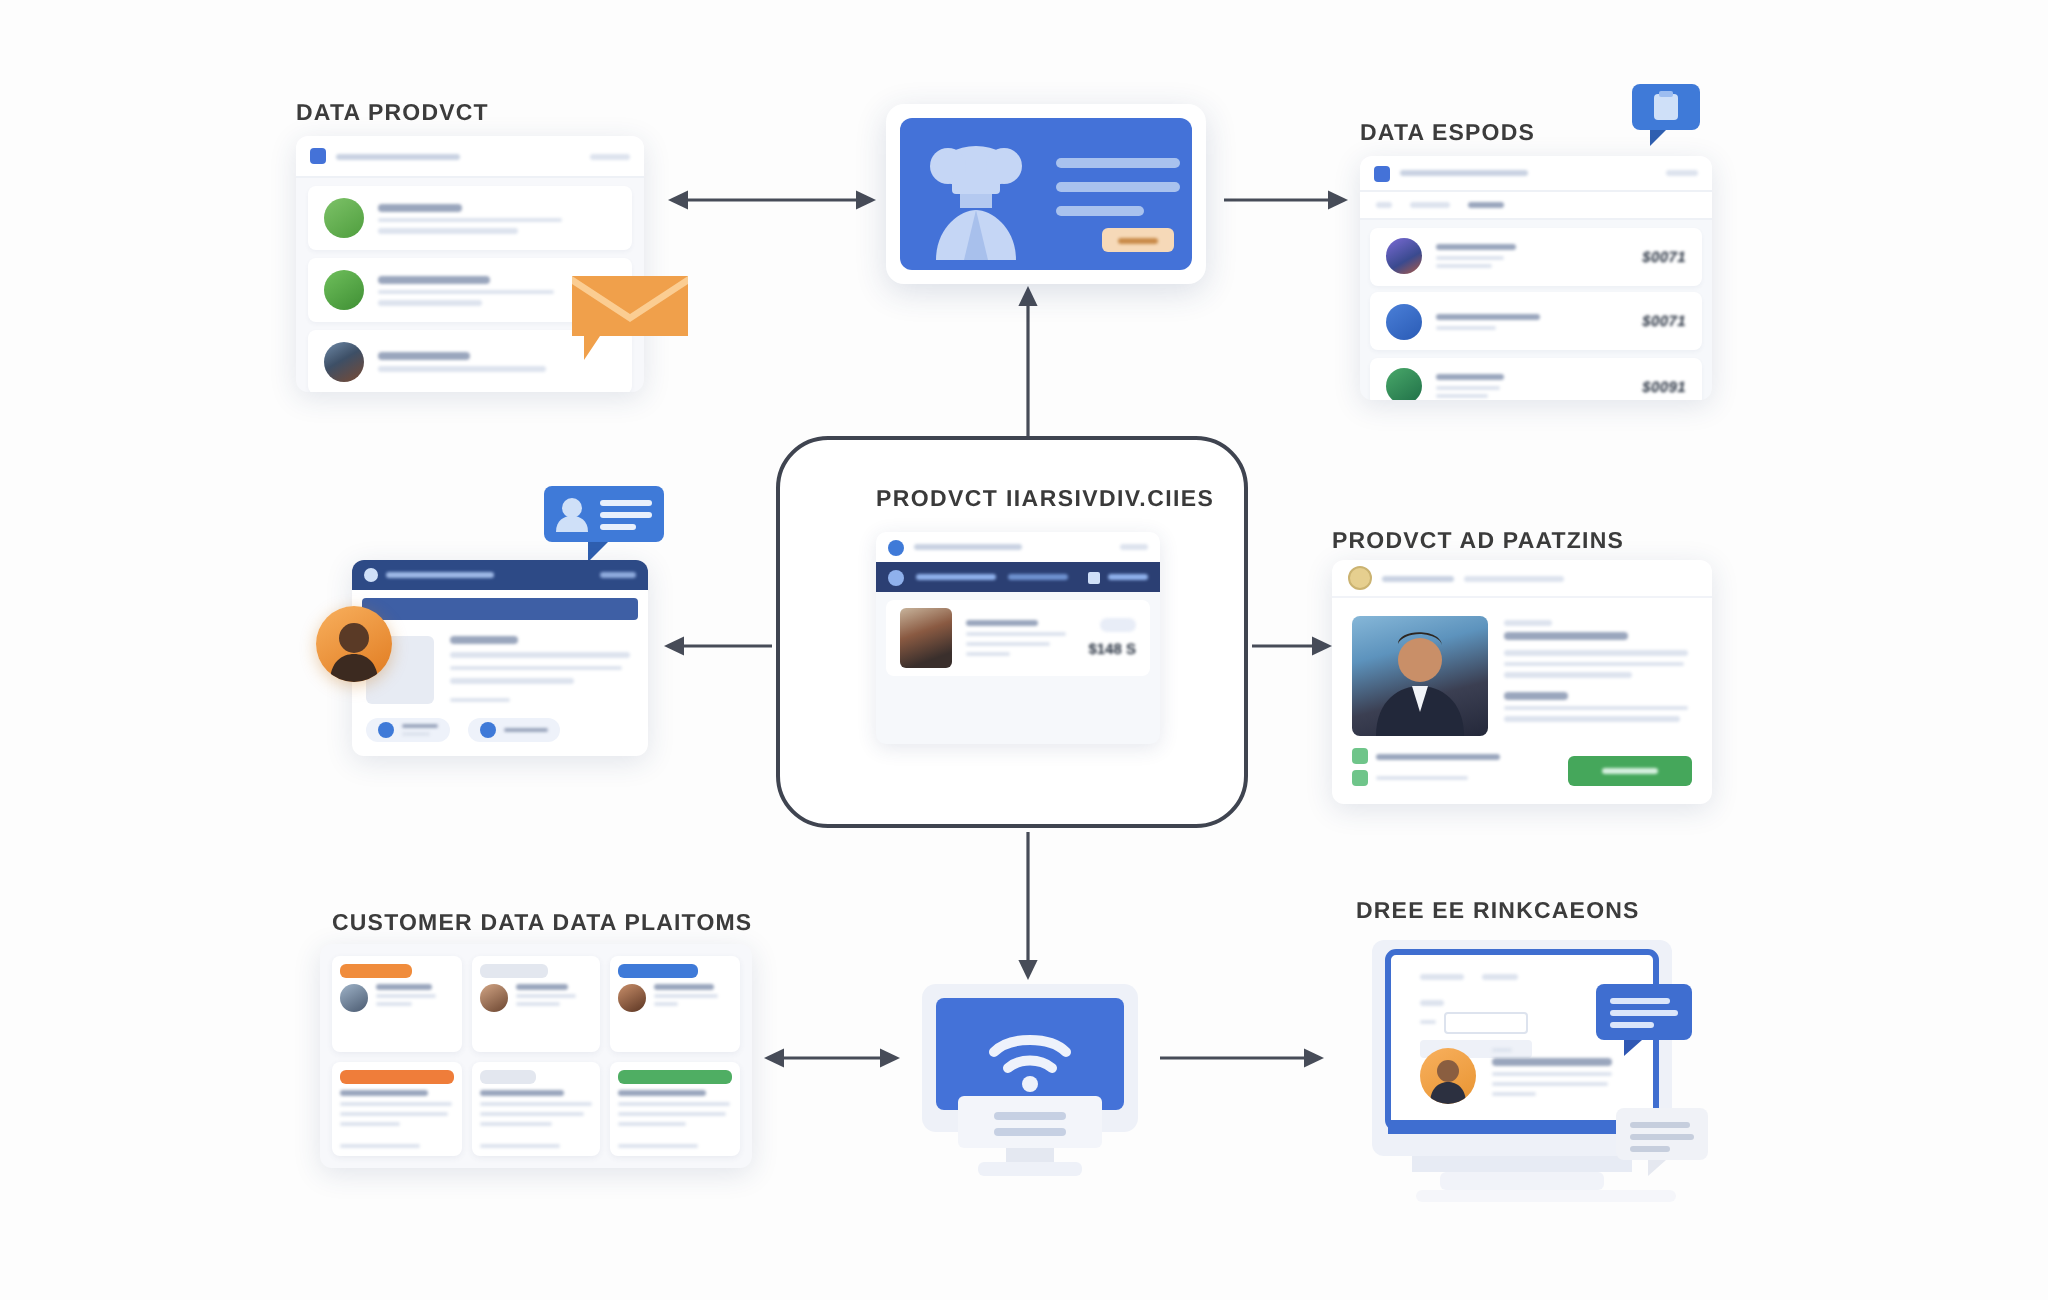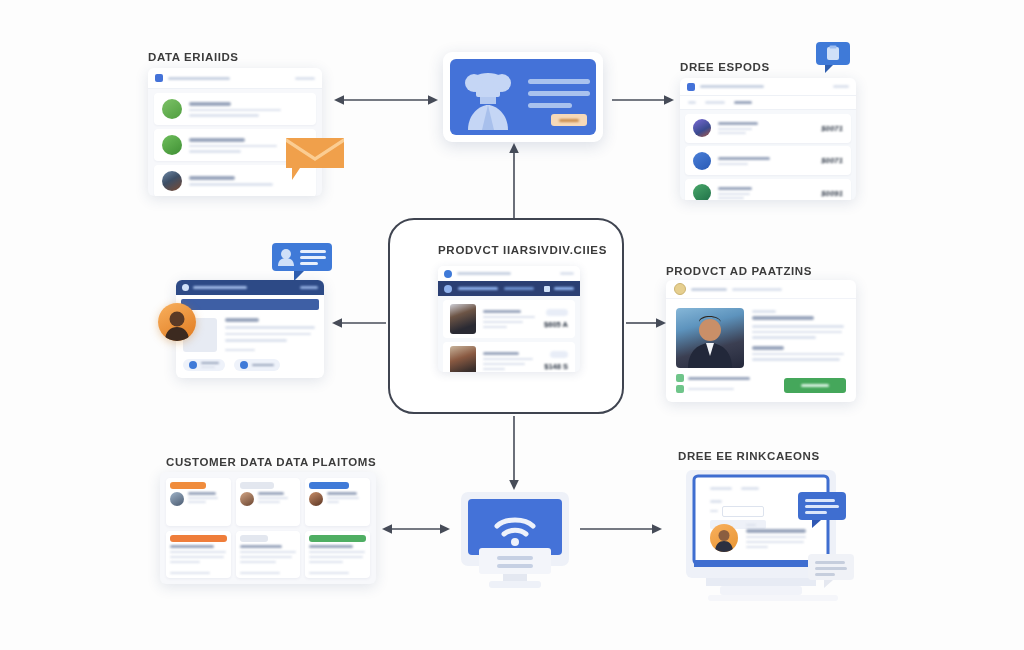--- a/index.html
+++ b/index.html
@@ -124,22 +124,22 @@
   .fav{border-radius:50%;flex:0 0 auto;}
   .fav.a{background:linear-gradient(150deg,#9fb3c8,#4a5a70);}
   .fav.b{background:linear-gradient(150deg,#d2a585,#6b4530);}
   .fav.c{background:linear-gradient(150deg,#c98f6a,#5a3422);}
 </style>
 </head>
 <body>
 
 <div class="canvas">
 
-  <div class="label" style="left:148px;top:51px;">DATA ERIAIIDS</div>
-  <div class="label" style="left:680px;top:61px;">DREE ESPODS</div>
+  <div class="label" style="left:148px;top:51px;">DATA PRODVCT</div>
+  <div class="label" style="left:680px;top:61px;">DATA ESPODS</div>
   <div class="label" style="left:666px;top:265px;">PRODVCT AD PAATZINS</div>
   <div class="label" style="left:166px;top:456px;">CUSTOMER DATA DATA PLAITOMS</div>
   <div class="label" style="left:678px;top:450px;">DREE EE RINKCAEONS</div>
 
   <div class="arrow" style="left:334px;top:93px;">
     <svg width="104" height="14" viewBox="0 0 104 14">
       <line x1="9" y1="7" x2="95" y2="7" stroke="#474c58" stroke-width="1.6"></line>
       <path d="M0 7 L10 2.2 L10 11.8 Z" fill="#474c58"></path>
       <path d="M104 7 L94 2.2 L94 11.8 Z" fill="#474c58"></path>
     </svg>
@@ -369,33 +369,20 @@
       <div class="navy">
         <div style="width:8px;height:8px;border-radius:50%;background:#8fb1ec;"></div>
         <div class="tline blur" style="width:40px;height:2.5px;background:#8fb1ec;"></div>
         <div class="tline blur" style="width:30px;height:2.5px;background:#6e91d0;"></div>
         <div style="margin-left:auto;display:flex;align-items:center;gap:4px;">
           <div style="width:6px;height:6px;background:#cfe0f8;border-radius:1px;"></div>
           <div class="tline blur" style="width:20px;height:2.5px;background:#8fb1ec;"></div>
         </div>
       </div>
       <div class="row">
-        <div class="photo p1" style="width:26px;height:30px;"></div>
-        <div style="display:flex;flex-direction:column;gap:3px;">
-          <div class="tline dark blur" style="width:38px;height:3.5px;"></div>
-          <div class="tline light blur" style="width:52px;height:2px;"></div>
-          <div class="tline light blur" style="width:40px;height:2px;"></div>
-          <div class="tline light blur" style="width:24px;height:2px;"></div>
-        </div>
-        <div style="margin-left:auto;display:flex;flex-direction:column;align-items:flex-end;gap:4px;">
-          <div class="pill blur" style="width:22px;"></div>
-          <div class="amt blur">$605 A</div>
-        </div>
-      </div>
-      <div class="row">
         <div class="photo p2" style="width:26px;height:30px;"></div>
         <div style="display:flex;flex-direction:column;gap:3px;">
           <div class="tline dark blur" style="width:36px;height:3.5px;"></div>
           <div class="tline light blur" style="width:50px;height:2px;"></div>
           <div class="tline light blur" style="width:42px;height:2px;"></div>
           <div class="tline light blur" style="width:22px;height:2px;"></div>
         </div>
         <div style="margin-left:auto;display:flex;flex-direction:column;align-items:flex-end;gap:4px;">
           <div class="pill blur" style="width:18px;"></div>
           <div class="amt blur">$148 S</div>

